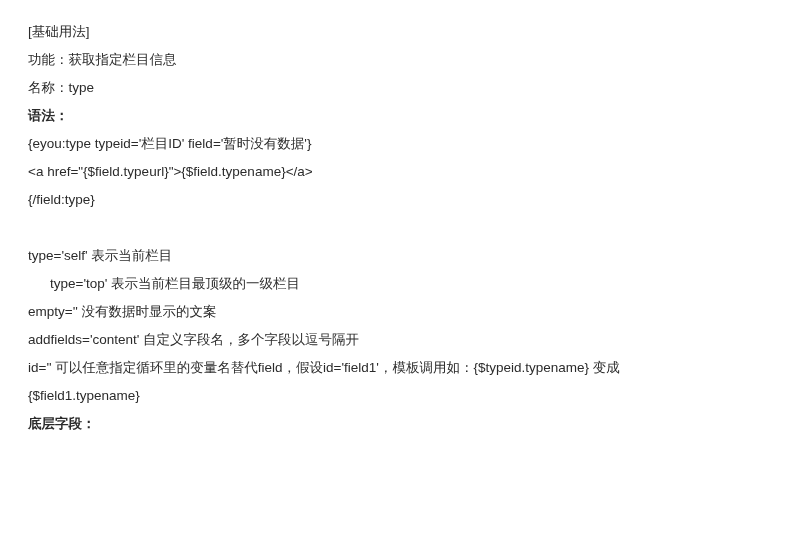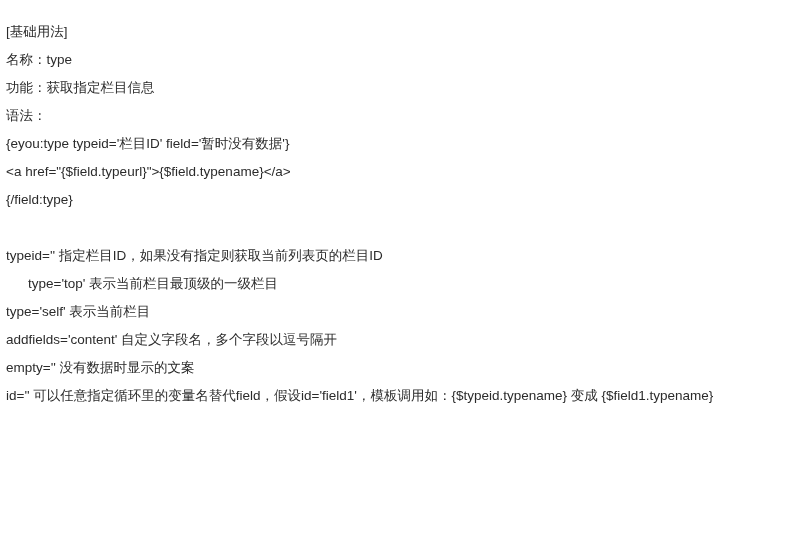--- a/index.html
+++ b/index.html
@@ -11,50 +11,50 @@
     width: 809px;
     height: 559px;
     font-family: "Liberation Sans", sans-serif;
     color: #222222;
     overflow: hidden;
   }
   .doc {
     box-sizing: border-box;
     width: 730px;
     height: 559px;
-    padding: 18px 12px 12px 6px;
+    padding: 18px 12px 12px 28px;
   }
   .line {
     font-size: 13.5px;
     line-height: 28px;
     color: #2b2b2b;
     white-space: pre-wrap;
     word-break: break-word;
   }
   .line.bold {
-    font-weight: normal;
+    font-weight: bold;
   }
   .line.indent {
     padding-left: 22px;
   }
   .spacer {
     height: 28px;
   }
 </style>
 </head>
 <body>
 
 <div class="doc">
   <div class="line">[基础用法]</div>
+  <div class="line">功能：获取指定栏目信息</div>
   <div class="line">名称：type</div>
-  <div class="line">功能：获取指定栏目信息</div>
   <div class="line bold">语法：</div>
   <div class="line">{eyou:type typeid='栏目ID' field='暂时没有数据'}</div>
   <div class="line">&lt;a href="{$field.typeurl}"&gt;{$field.typename}&lt;/a&gt;</div>
   <div class="line">{/field:type}</div>
   <div class="spacer"></div>
-  <div class="line">typeid='' 指定栏目ID，如果没有指定则获取当前列表页的栏目ID</div>
+  <div class="line">type='self' 表示当前栏目</div>
   <div class="line indent">type='top' 表示当前栏目最顶级的一级栏目</div>
-  <div class="line">type='self' 表示当前栏目</div>
+  <div class="line">empty='' 没有数据时显示的文案</div>
   <div class="line">addfields='content' 自定义字段名，多个字段以逗号隔开</div>
-  <div class="line">empty='' 没有数据时显示的文案</div>
   <div class="line">id='' 可以任意指定循环里的变量名替代field，假设id='field1'，模板调用如：{$typeid.typename} 变成 {$field1.typename}</div>
+  <div class="line bold">底层字段：</div>
 </div>
 
 </body></html>

